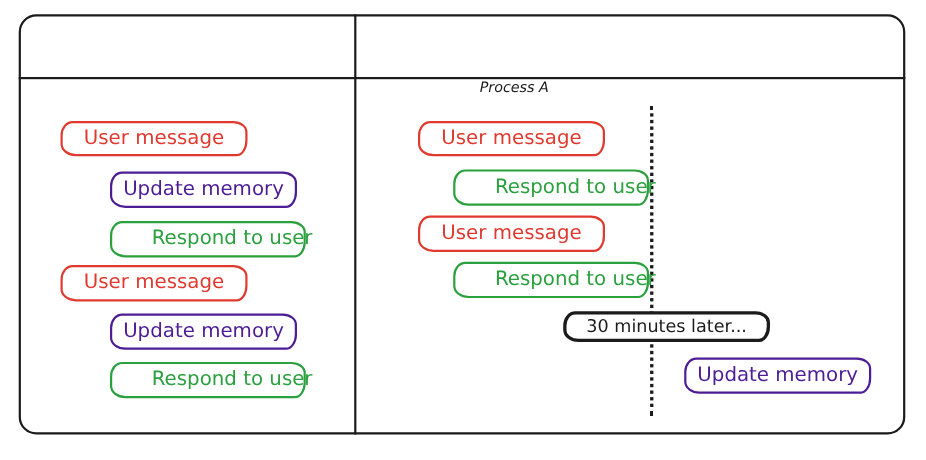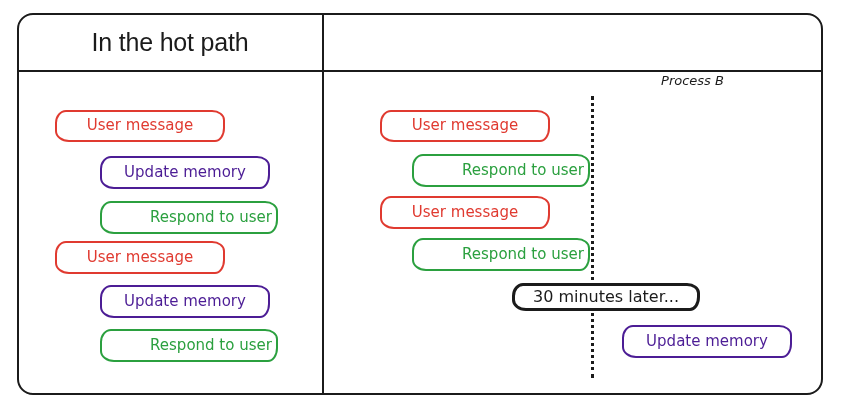--- a/index.html
+++ b/index.html
@@ -94,21 +94,21 @@
   .node {
     position: absolute;
     box-sizing: border-box;
     border: 2.6px solid currentColor;
     border-radius: 11px 13px 10px 14px / 13px 10px 14px 11px;
     background: #ffffff;
     display: flex;
     align-items: center;
     justify-content: center;
     font-family: "DejaVu Sans", sans-serif;
-    font-size: 15px;
+    font-size: 18px;
     line-height: 1;
     white-space: nowrap;
     padding-bottom: 1px;
   }
   .node span { pointer-events: none; }
 
   .c-red   { color: #e03a30; }
   .c-blue  { color: #4c1d95; }
   .c-green { color: #2ba03f; padding-left: 44px; }
   .c-black { color: #1b1b1b; }
@@ -122,21 +122,20 @@
 </head>
 <body>
 
 <div id="canvas">
 
   <div class="frame"></div>
 
   <div class="h-divider"></div>
   <div class="v-divider"></div>
 
-  <div class="panel-title left">In the hot path</div>
 
   <div class="node c-red" style="left:55px; top:110px; width:170px; height:32px;">
     <span>User message</span>
   </div>
 
   <div class="node c-blue" style="left:100px; top:156px; width:170px; height:33px;">
     <span>Update memory</span>
   </div>
 
   <div class="node c-green" style="left:100px; top:201px; width:178px; height:33px;">
@@ -149,22 +148,22 @@
 
   <div class="node c-blue" style="left:100px; top:285px; width:170px; height:33px;">
     <span>Update memory</span>
   </div>
 
   <div class="node c-green" style="left:100px; top:329px; width:178px; height:33px;">
     <span>Respond to user</span>
   </div>
 
 
+  <div class="process-label a">Process A</div>
 
-  <div class="process-label b">Process B</div>
 
   <div class="dotted-divider"></div>
 
   <div class="node c-red" style="left:380px; top:110px; width:170px; height:32px;">
     <span>User message</span>
   </div>
 
   <div class="node c-green" style="left:412px; top:154px; width:178px; height:33px;">
     <span>Respond to user</span>
   </div>

